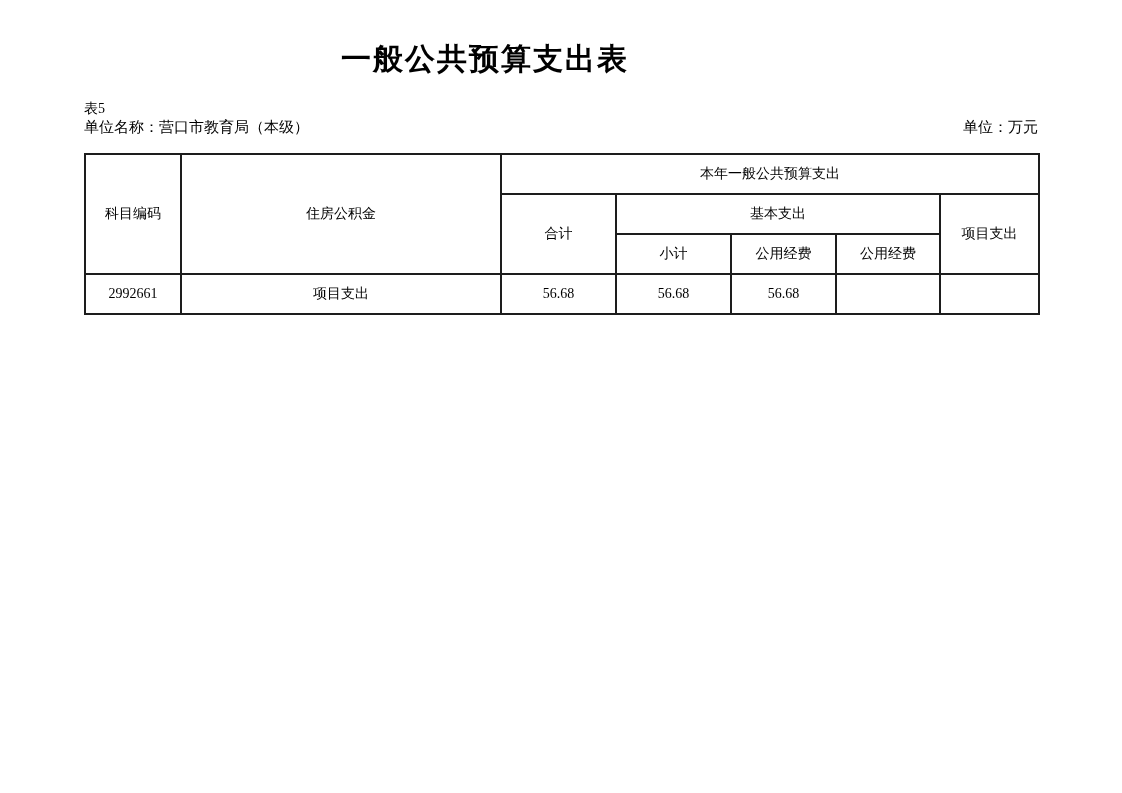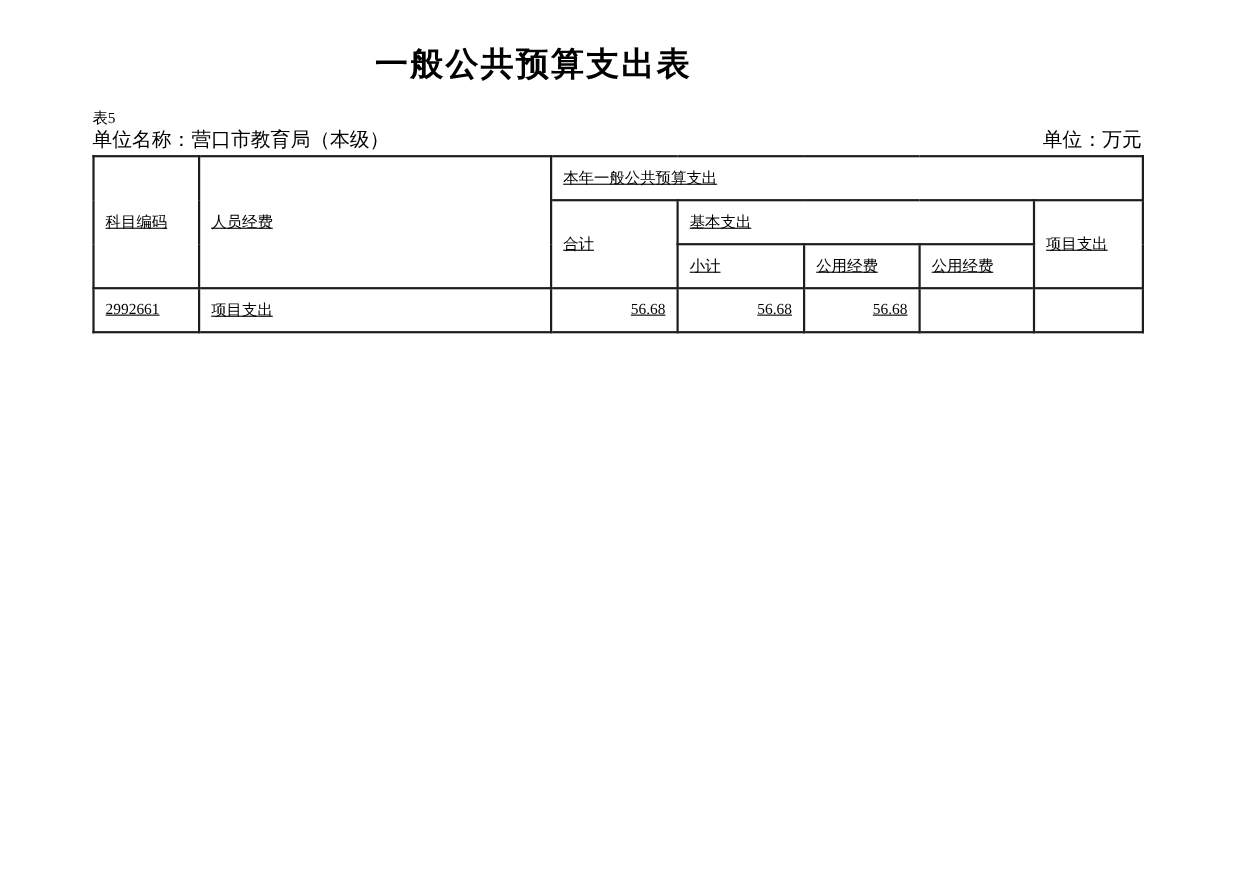--- a/index.html
+++ b/index.html
@@ -34,37 +34,37 @@
     width: 954px;
   }
   .table-no {
     font-size: 14px;
     line-height: 18px;
   }
   .meta-row {
     display: flex;
     justify-content: space-between;
     align-items: flex-start;
-    font-size: 18px;
+    font-size: 15px;
     line-height: 19px;
-    margin-bottom: 4px;
+    margin-bottom: 16px;
   }
   table.budget {
     border-collapse: collapse;
     table-layout: fixed;
     width: 954px;
   }
   table.budget td {
     border: 2px solid #1d1d1d;
     padding: 10px;
     font-size: 14px;
+    text-align: center;
     vertical-align: middle;
     overflow: hidden;
     white-space: nowrap;
-    text-decoration: underline;
   }
   tr.hrow-1 { height: 31px; }
   tr.hrow-2 { height: 29px; }
   tr.hrow-3 { height: 31px; }
   tr.drow   { height: 30px; }
   td.code {
     text-align: left;
     padding-left: 3px;
   }
   td.name {
@@ -94,21 +94,21 @@
       <col style="width:320px">
       <col style="width:115px">
       <col style="width:115px">
       <col style="width:105px">
       <col style="width:104px">
       <col style="width:99px">
     </colgroup>
     <tbody>
       <tr class="hrow-1">
         <td rowspan="3">科目编码</td>
-        <td rowspan="3">人员经费</td>
+        <td rowspan="3">住房公积金</td>
         <td colspan="5">本年一般公共预算支出</td>
       </tr>
       <tr class="hrow-2">
         <td rowspan="2">合计</td>
         <td colspan="3">基本支出</td>
         <td rowspan="2">项目支出</td>
       </tr>
       <tr class="hrow-3">
         <td>小计</td>
         <td>公用经费</td>

